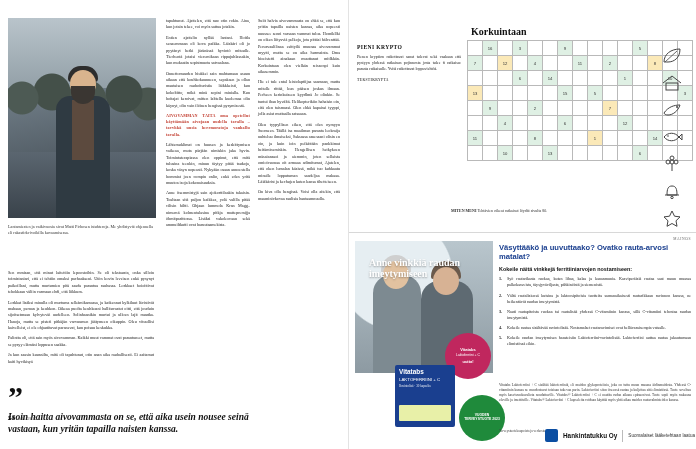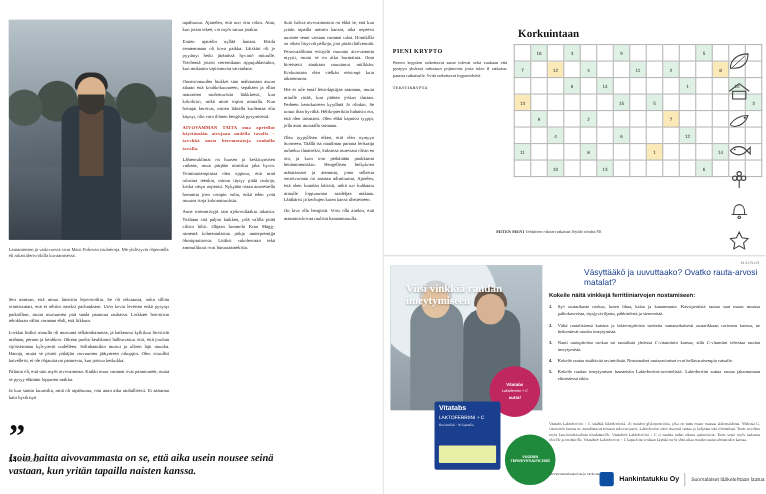--- a/index.html
+++ b/index.html
@@ -98,21 +98,21 @@
 
   .box-prod{position:absolute;left:46px;top:132px;width:60px;height:62px;background:#1a3f8f;border-radius:2px;color:#fff;padding:4px;box-sizing:border-box;}
   .box-prod .bp1{font-size:6.4px;font-weight:bold;font-family:"Liberation Sans",sans-serif;line-height:1;}
   .box-prod .bp2{font-size:4.4px;font-family:"Liberation Sans",sans-serif;margin-top:2px;}
   .box-prod .bp3{font-size:3.2px;margin-top:2px;opacity:.9;}
   .box-prod .strip{position:absolute;left:4px;right:4px;bottom:6px;height:16px;background:#e8f0a8;border-radius:1px;}
 
   .seal{position:absolute;left:110px;top:162px;width:46px;height:46px;border-radius:50%;background:#1f8a3b;color:#fff;display:flex;align-items:center;justify-content:center;text-align:center;font-size:3.4px;font-weight:bold;font-family:"Liberation Sans",sans-serif;line-height:1.15;padding:4px;box-sizing:border-box;}
 
   .ad-right{position:absolute;left:150px;top:10px;width:192px;}
-  .ad-h1{font-size:7.6px;font-weight:normal;color:#1a3f8f;line-height:1.2;font-family:"Liberation Sans",sans-serif;margin-left:32px;}
+  .ad-h1{font-size:7.6px;font-weight:bold;color:#1a3f8f;line-height:1.2;font-family:"Liberation Sans",sans-serif;}
   .ad-h2{font-size:5.4px;font-weight:bold;color:#111;margin-top:5px;font-family:"Liberation Sans",sans-serif;}
   .ad-list{margin:4px 0 0 0;padding:0;list-style:none;font-size:4.1px;line-height:1.5;color:#1a1a1a;}
   .ad-list li{margin-bottom:4px;padding-left:8px;position:relative;text-align:justify;}
   .ad-list li .n{position:absolute;left:0;top:0;font-weight:bold;}
 
   .ad-fine{position:absolute;left:150px;top:150px;width:192px;font-size:3.5px;line-height:1.45;color:#333;text-align:justify;}
   .ad-disc{position:absolute;left:150px;top:196px;width:192px;font-size:3.4px;color:#444;}
 
   .logo-row{position:absolute;left:196px;bottom:8px;display:flex;align-items:center;gap:5px;}
   .logo-mark{width:13px;height:13px;background:#0b4ea2;border-radius:2px;}
@@ -395,21 +395,21 @@
       <div class="mainos">MAINOS</div>
 
       <div class="ad-photo">
         <div class="bg"></div>
         <div class="p1"></div>
           <div class="p1hair"></div>
           <div class="p1h"></div>
         <div class="p2"></div>
           <div class="p2hair"></div>
           <div class="p2h"></div>
-        <div class="ad-headline">Viisi vinkkiä raudan imeytymiseen</div>
+        <div class="ad-headline">Anne vinkkiä raudan imeytymiseen</div>
       </div>
 
       <div class="badge">
         <div class="b1">Vitatabs</div>
         <div class="b2">Laktoferriini + C</div>
         <div class="b3">uutta!</div>
       </div>
 
       <div class="box-prod">
         <div class="bp1">Vitatabs</div>

